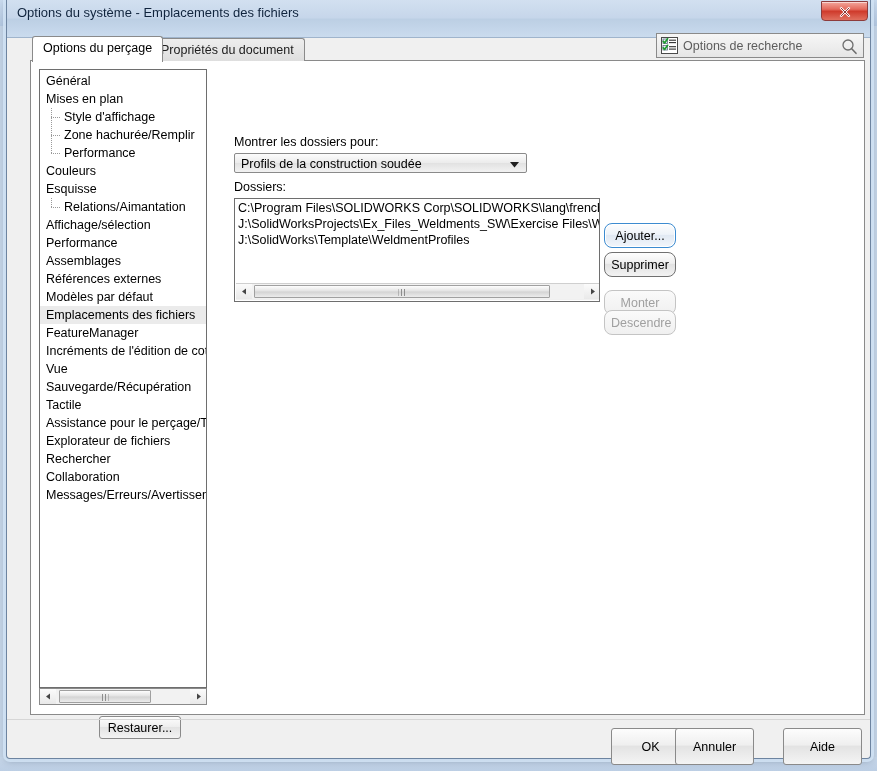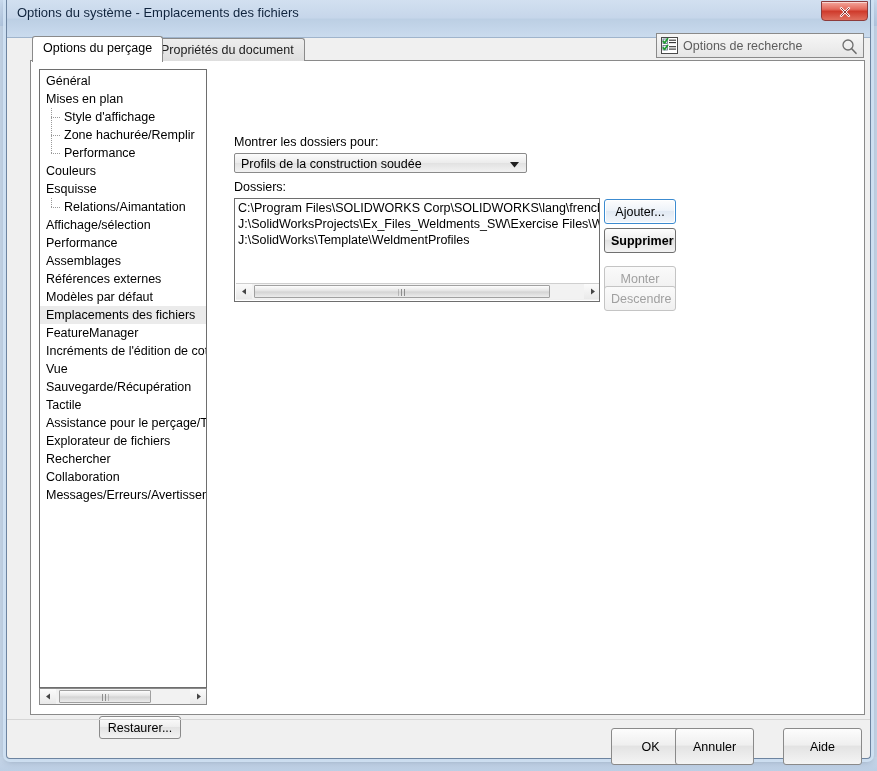--- a/index.html
+++ b/index.html
@@ -202,23 +202,24 @@
     height: 16px; line-height: 16px; font-size: 12.5px;
     padding-left: 3px; white-space: nowrap; cursor: pointer;
   }
   #folders-hscroll {
     position: absolute; left: 1px; bottom: 1px; width: 364px; height: 17px;
     background: #f0f0f0; border-top: 1px solid #cfcfcf;
   }
 
   .side-button {
     position: absolute; left: 573px; width: 72px; height: 25px;
-    border-radius: 3px; font-size: 12.5px;
+    border-radius: 8px; font-size: 12.5px;
     font-family: "Liberation Sans", sans-serif;
     cursor: pointer;
+    margin-top: 24px;
   }
   .side-button.normal {
     background: linear-gradient(to bottom, #fdfdfd 0%, #efefef 45%, #e2e2e2 50%, #f3f3f3 100%);
     border: 1px solid #707070; color: #000;
   }
   .side-button.focused {
     background: linear-gradient(to bottom, #fdfdfd 0%, #eef3f9 45%, #e1e9f3 50%, #f2f6fb 100%);
     border: 1px solid #3c8bd0; color: #000;
     box-shadow: inset 0 0 0 1px #ffffff;
   }
@@ -383,21 +384,21 @@
         </div>
         <div class="sb-arrow" style="right:0;">
           <svg width="7" height="7" viewBox="0 0 7 7">
             <polygon points="2,0.5 2,6.5 6,3.5" fill="#454545"></polygon>
           </svg>
         </div>
       </div>
     </div>
 
     <button class="side-button focused" style="top:138px;">Ajouter...</button>
-    <button class="side-button normal" style="top:167px;font-weight:bold;">Supprimer</button>
+    <button class="side-button normal" style="top:167px;">Supprimer</button>
     <button class="side-button disabled" style="top:205px;">Monter</button>
     <button class="side-button disabled" style="top:225px;">Descendre</button>
   </div>
 
   <div id="footer-sep"></div>
   <button class="footer-button" id="btn-ok">OK</button>
   <button class="footer-button" id="btn-cancel">Annuler</button>
   <button class="footer-button" id="btn-help">Aide</button>
 </div>
 

